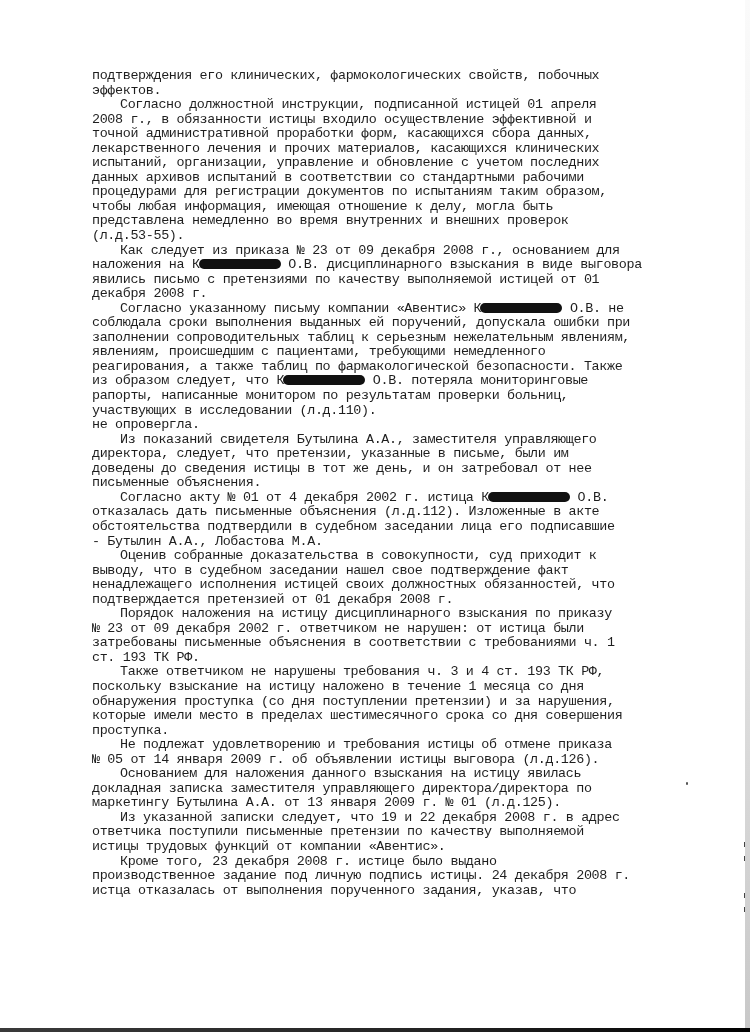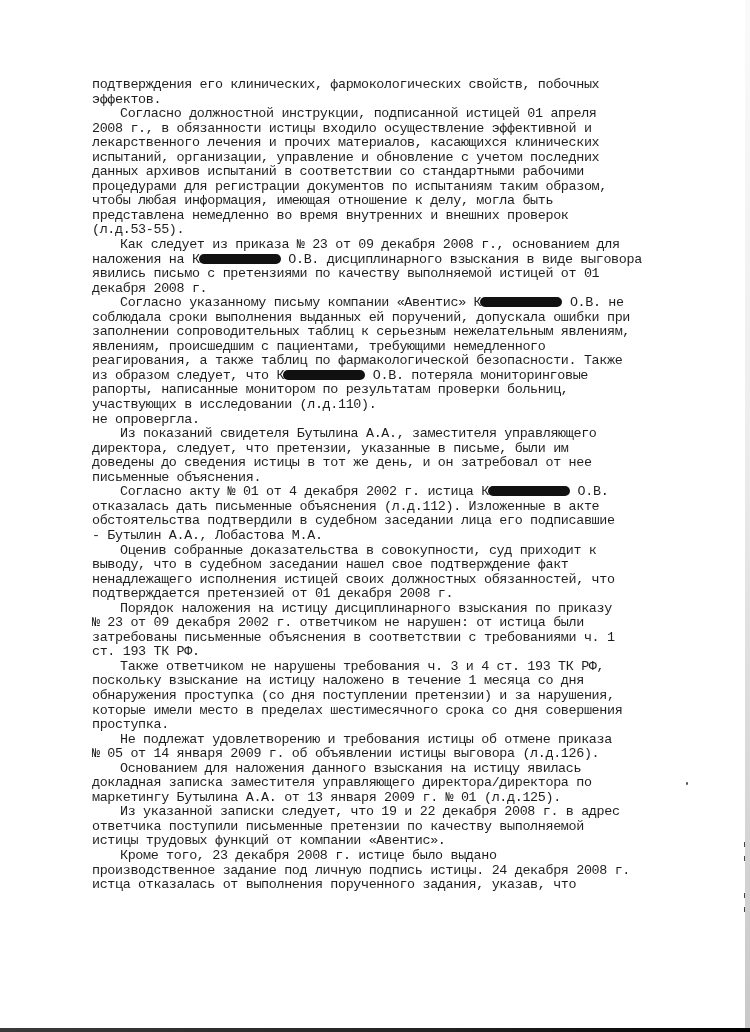--- a/index.html
+++ b/index.html
@@ -19,21 +19,21 @@
     position: absolute;
     left: 0;
     top: 0;
     width: 750px;
     height: 1032px;
     background: #ffffff;
   }
   .text-column {
     position: absolute;
     left: 92px;
-    top: 78px;
+    top: 69px;
     width: 569px;
   }
   .line {
     display: block;
     height: 14.55px;
     line-height: 14.55px;
     font-size: 13.4px;
     letter-spacing: -0.35px;
     white-space: nowrap;
     text-align: justify;
@@ -88,20 +88,21 @@
 </style>
 </head>
 <body>
 
 <div class="page">
   <div class="text-column" id="text-column">
       <div class="line" style="text-align: left; text-align-last: left;">подтверждения его клинических, фармокологических свойств, побочных</div>
       <div class="line last">эффектов.</div>
       <div class="line indent" style="text-align: left; text-align-last: left;">Согласно должностной инструкции, подписанной истицей 01 апреля</div>
       <div class="line" style="text-align: left; text-align-last: left;">2008 г., в обязанности истицы входило осуществление эффективной и</div>
+      <div class="line" style="text-align: left; text-align-last: left;">точной административной проработки форм, касающихся сбора данных,</div>
       <div class="line" style="text-align: left; text-align-last: left;">лекарственного лечения и прочих материалов, касающихся клинических</div>
       <div class="line" style="text-align: left; text-align-last: left;">испытаний, организации, управление и обновление с учетом последних</div>
       <div class="line" style="text-align: left; text-align-last: left;">данных архивов испытаний в соответствии со стандартными рабочими</div>
       <div class="line" style="text-align: left; text-align-last: left;">процедурами для регистрации документов по испытаниям таким образом,</div>
       <div class="line" style="text-align: left; text-align-last: left;">чтобы любая информация, имеющая отношение к делу, могла быть</div>
       <div class="line" style="text-align: left; text-align-last: left;">представлена немедленно во время внутренних и внешних проверок</div>
       <div class="line last">(л.д.53-55).</div>
       <div class="line indent" style="text-align: left; text-align-last: left;">Как следует из приказа № 23 от 09 декабря 2008 г., основанием для</div>
       <div class="line" style="text-align: left; text-align-last: left;"><span>наложения на К</span><span class="redact"></span><span> О.В. дисциплинарного взыскания в виде выговора</span></div>
       <div class="line" style="text-align: left; text-align-last: left;">явились письмо с претензиями по качеству выполняемой истицей от 01</div>

